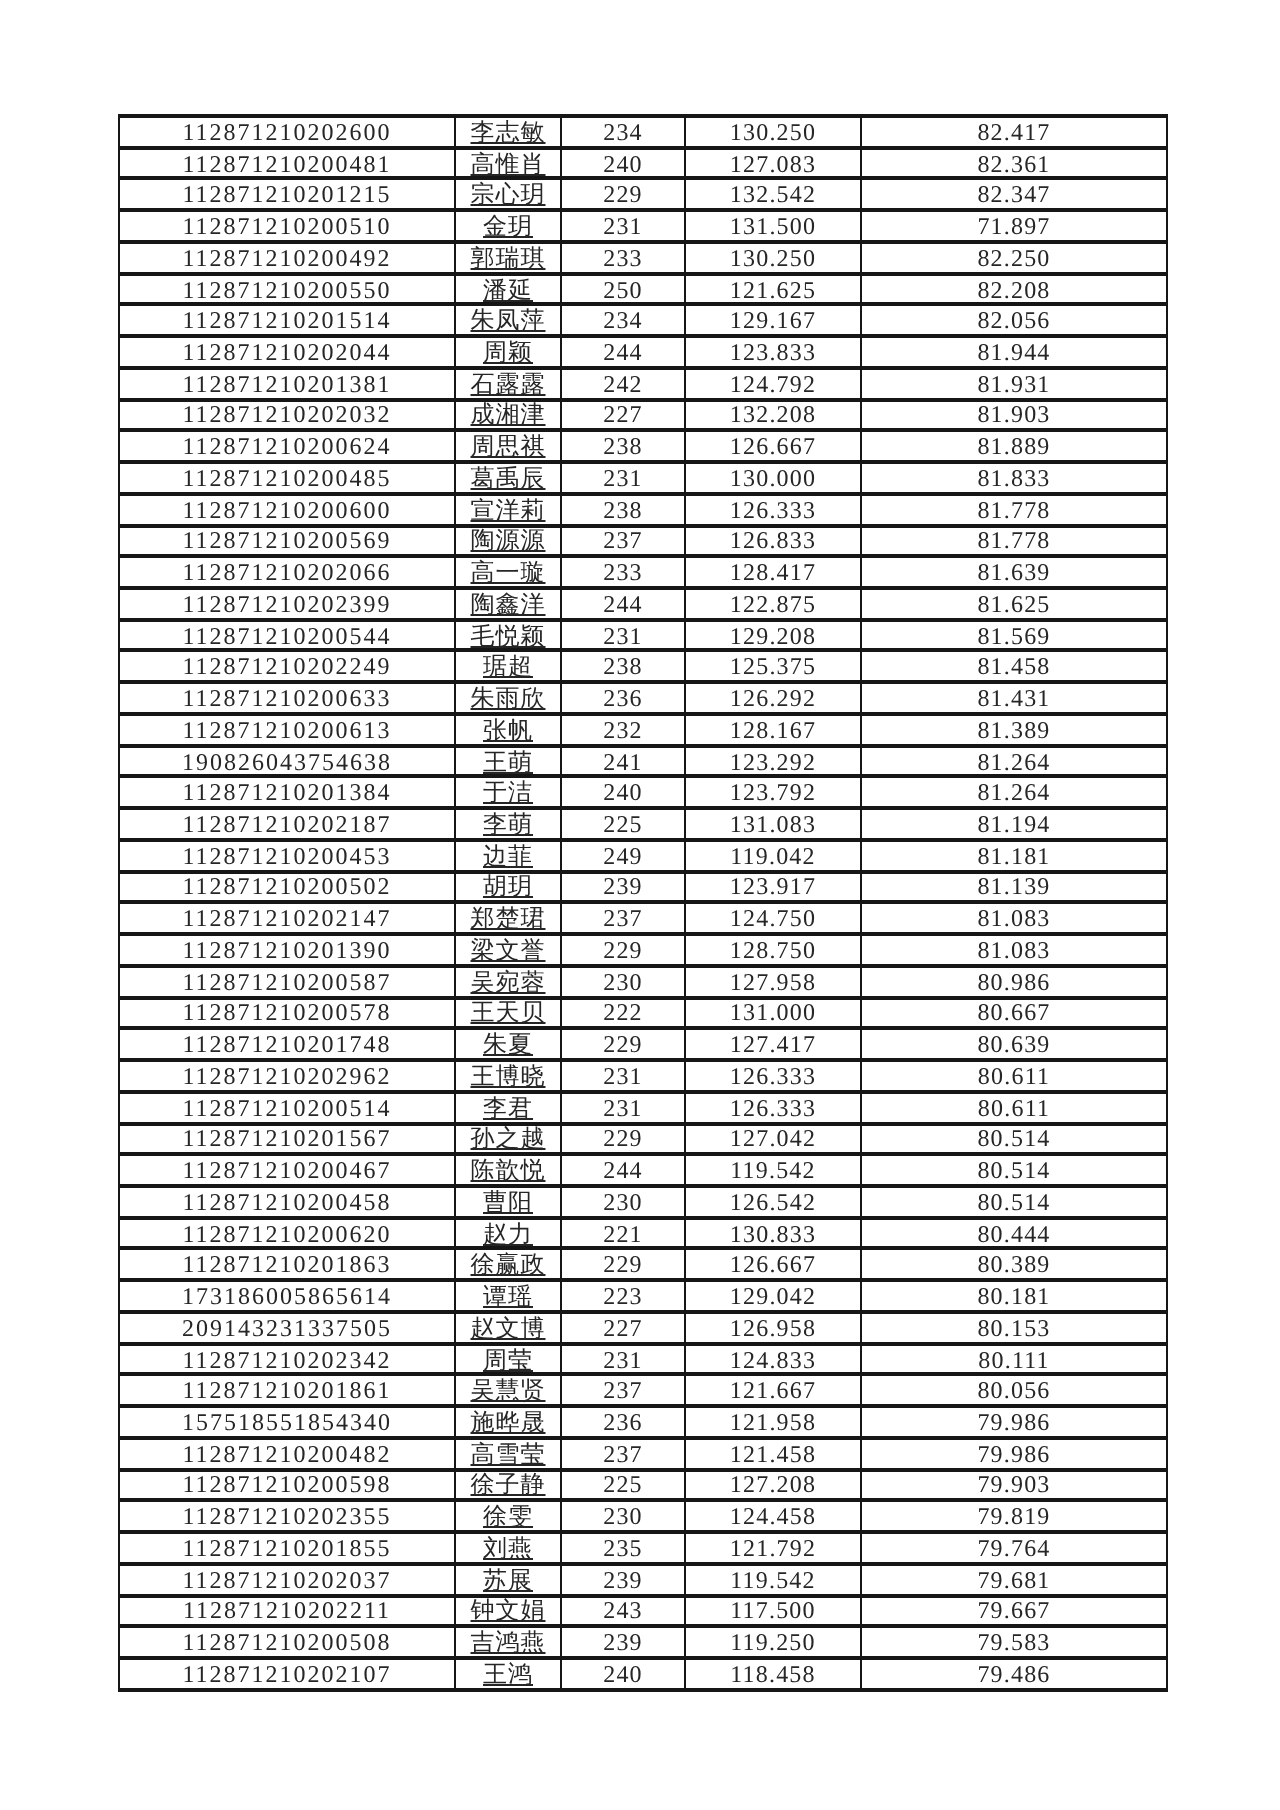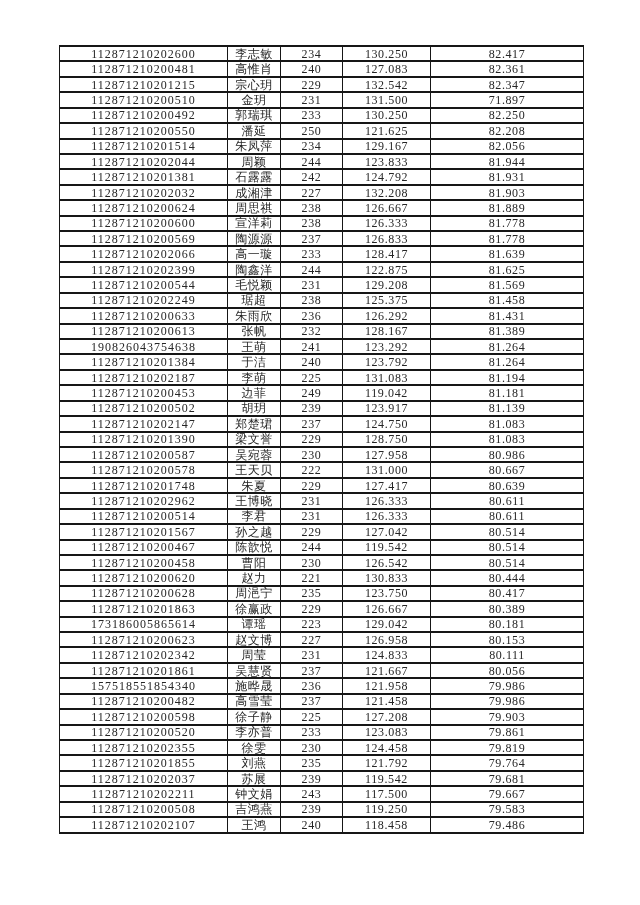--- a/index.html
+++ b/index.html
@@ -16,42 +16,42 @@
   }
   .page {
     position: absolute;
     left: 0; top: 0;
     width: 640px; height: 905px;
     background: #ffffff;
   }
   table.score-table {
     position: absolute;
     left: 59px;
-    top: 45px;
+    top: 57px;
     width: 524px;
     height: 789px;
     border-collapse: collapse;
     table-layout: fixed;
   }
   table.score-table td {
     border-left: 1px solid #161616;
     border-right: 1px solid #161616;
     border-top: 2px solid #161616;
     border-bottom: 2px solid #161616;
     text-align: center;
     vertical-align: middle;
     padding: 0;
     font-size: 12px;
     line-height: 1;
     color: #262626;
     white-space: nowrap;
     overflow: hidden;
   }
   td.col-0 { letter-spacing: 1px; }
-  td.col-1 { font-size: 11.5px; letter-spacing: 0.5px; }
+  td.col-1 { font-size: 11.5px; letter-spacing: 0.5px; text-decoration: underline; }
   td.col-2, td.col-3, td.col-4 { letter-spacing: 0.6px; }
   col.c-id    { width: 168px; }
   col.c-name  { width: 53px; }
   col.c-s1    { width: 62px; }
   col.c-s2    { width: 88px; }
   col.c-final { width: 153px; }
 </style>
 </head>
 <body>
 
@@ -136,20 +136,27 @@
           <td class="col-4">81.903</td>
         </tr>
         <tr>
           <td class="col-0">112871210200624</td>
           <td class="col-1">周思祺</td>
           <td class="col-2">238</td>
           <td class="col-3">126.667</td>
           <td class="col-4">81.889</td>
         </tr>
         <tr>
+          <td class="col-0">112871210200485</td>
+          <td class="col-1">葛禹辰</td>
+          <td class="col-2">231</td>
+          <td class="col-3">130.000</td>
+          <td class="col-4">81.833</td>
+        </tr>
+        <tr>
           <td class="col-0">112871210200600</td>
           <td class="col-1">宣洋莉</td>
           <td class="col-2">238</td>
           <td class="col-3">126.333</td>
           <td class="col-4">81.778</td>
         </tr>
         <tr>
           <td class="col-0">112871210200569</td>
           <td class="col-1">陶源源</td>
           <td class="col-2">237</td>
@@ -304,42 +311,35 @@
           <td class="col-4">80.514</td>
         </tr>
         <tr>
           <td class="col-0">112871210200620</td>
           <td class="col-1">赵力</td>
           <td class="col-2">221</td>
           <td class="col-3">130.833</td>
           <td class="col-4">80.444</td>
         </tr>
         <tr>
-          <td class="col-0">112871210200628</td>
-          <td class="col-1">周浥宁</td>
-          <td class="col-2">235</td>
-          <td class="col-3">123.750</td>
-          <td class="col-4">80.417</td>
-        </tr>
-        <tr>
           <td class="col-0">112871210201863</td>
           <td class="col-1">徐赢政</td>
           <td class="col-2">229</td>
           <td class="col-3">126.667</td>
           <td class="col-4">80.389</td>
         </tr>
         <tr>
           <td class="col-0">173186005865614</td>
           <td class="col-1">谭瑶</td>
           <td class="col-2">223</td>
           <td class="col-3">129.042</td>
           <td class="col-4">80.181</td>
         </tr>
         <tr>
-          <td class="col-0">112871210200623</td>
+          <td class="col-0">209143231337505</td>
           <td class="col-1">赵文博</td>
           <td class="col-2">227</td>
           <td class="col-3">126.958</td>
           <td class="col-4">80.153</td>
         </tr>
         <tr>
           <td class="col-0">112871210202342</td>
           <td class="col-1">周莹</td>
           <td class="col-2">231</td>
           <td class="col-3">124.833</td>
@@ -367,27 +367,20 @@
           <td class="col-4">79.986</td>
         </tr>
         <tr>
           <td class="col-0">112871210200598</td>
           <td class="col-1">徐子静</td>
           <td class="col-2">225</td>
           <td class="col-3">127.208</td>
           <td class="col-4">79.903</td>
         </tr>
         <tr>
-          <td class="col-0">112871210200520</td>
-          <td class="col-1">李亦普</td>
-          <td class="col-2">233</td>
-          <td class="col-3">123.083</td>
-          <td class="col-4">79.861</td>
-        </tr>
-        <tr>
           <td class="col-0">112871210202355</td>
           <td class="col-1">徐雯</td>
           <td class="col-2">230</td>
           <td class="col-3">124.458</td>
           <td class="col-4">79.819</td>
         </tr>
         <tr>
           <td class="col-0">112871210201855</td>
           <td class="col-1">刘燕</td>
           <td class="col-2">235</td>

